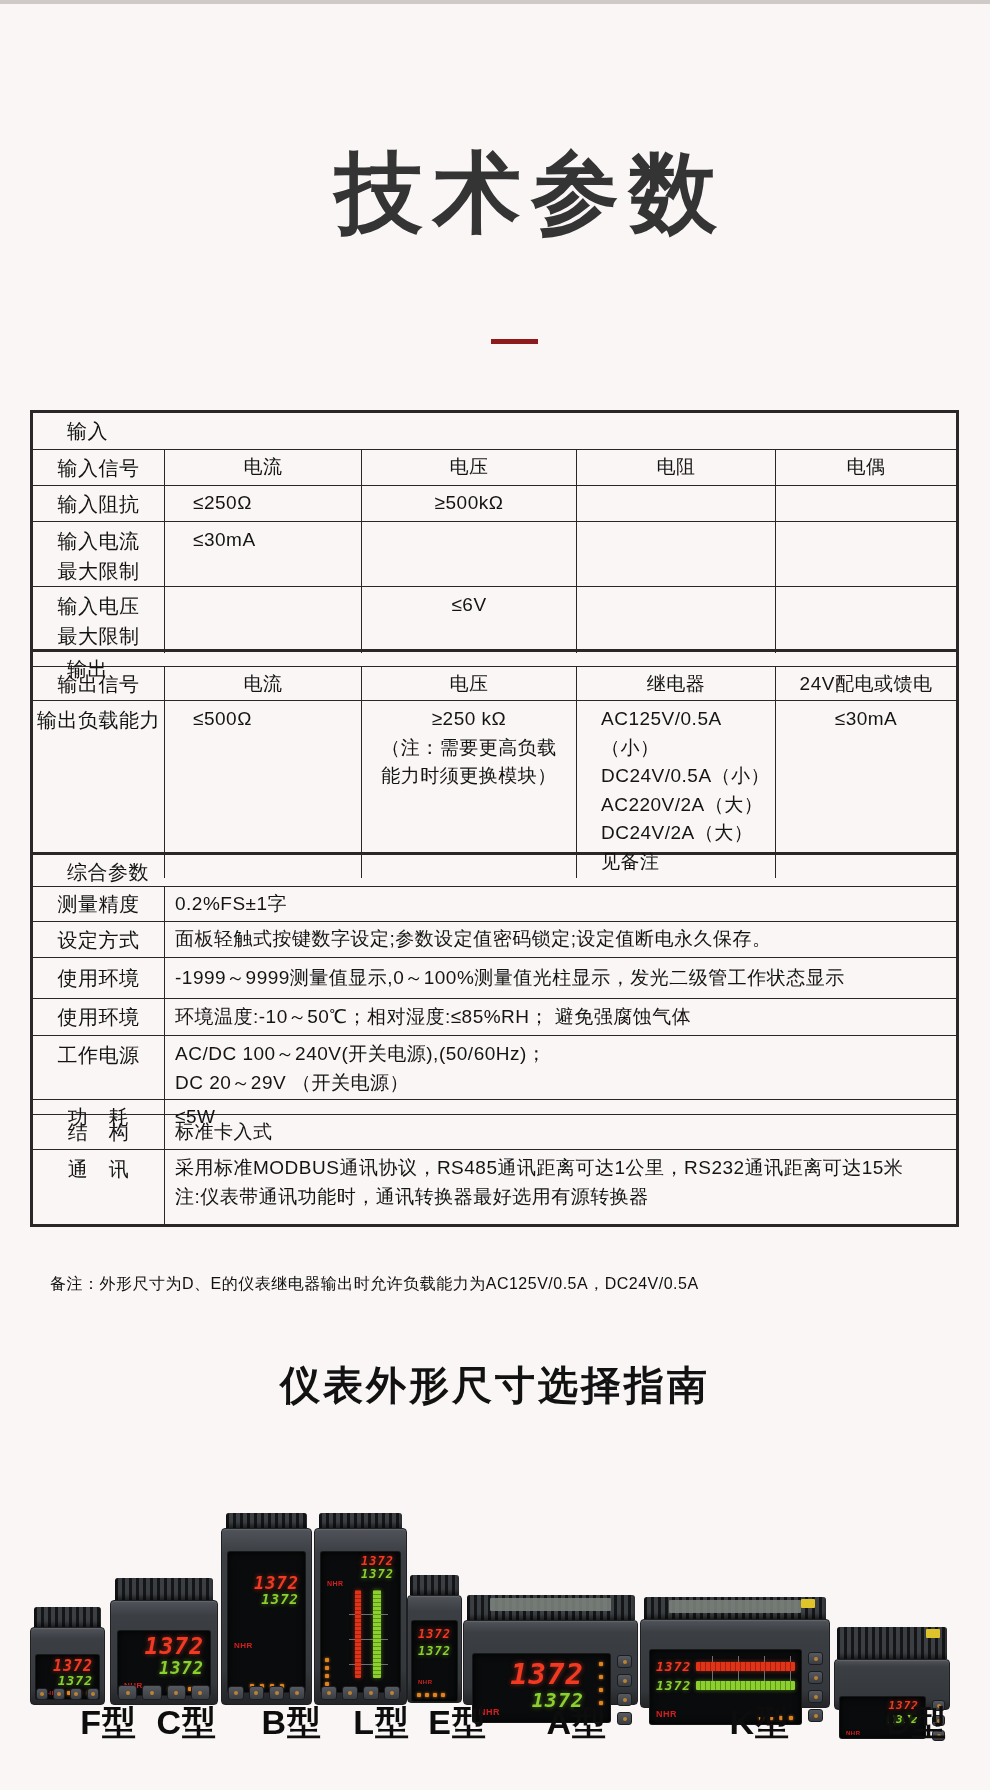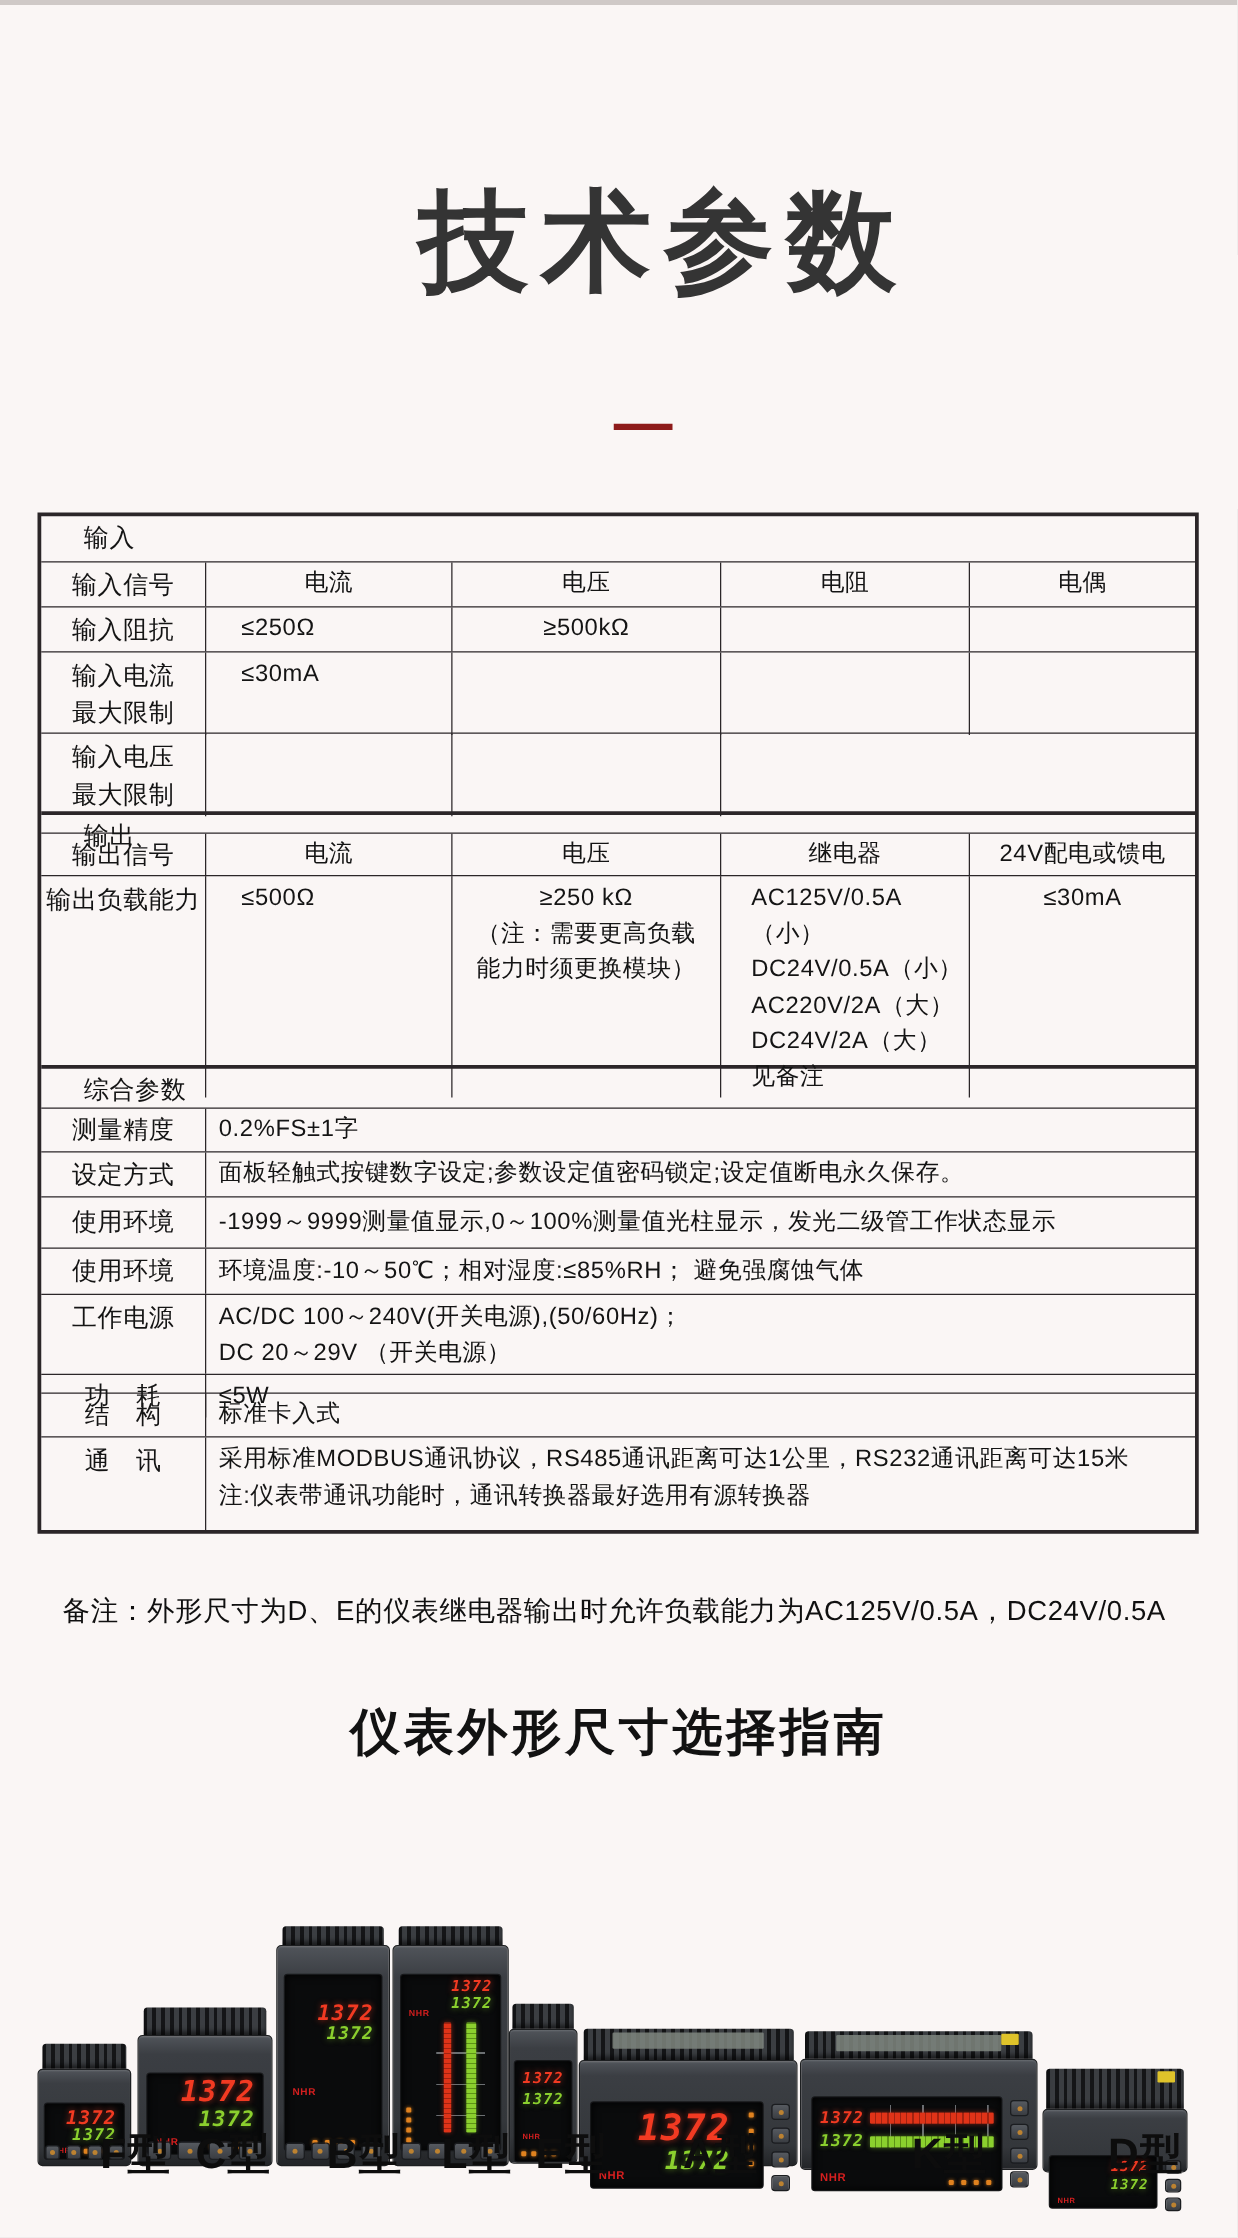--- a/index.html
+++ b/index.html
@@ -14,21 +14,21 @@
   .page-title{
     position:absolute;left:0;top:134px;width:100%;text-align:center;
     font-size:88px;font-weight:900;letter-spacing:10px;color:#343434;margin-left:36px;
   }
   .title-dash{position:absolute;left:491px;top:339px;width:47px;height:5px;background:#8e1b1b;}
   .guide-title{
     position:absolute;left:0;top:1358px;width:100%;text-align:center;
     font-size:40px;font-weight:900;letter-spacing:3px;color:#121212;
   }
   .note{
-    position:absolute;left:50px;top:1274px;font-size:22px;color:#101010;letter-spacing:.5px;
+    position:absolute;left:50px;top:1274px;font-size:16px;color:#101010;letter-spacing:.5px;
   }
 
   
   .spec{
     position:absolute;left:30px;top:410px;width:929px;
     border:3px solid #2b2628;box-sizing:border-box;background:transparent;
   }
   .trow{
     display:grid;box-sizing:border-box;border-bottom:1px solid #2b2628;
     grid-template-columns:132px 197px 215px 199px 1fr;
@@ -46,21 +46,21 @@
   .c0{font-size:20px;}
   .cell.L{justify-content:flex-start;text-align:left;padding-left:28px;}
   .cell.L8{justify-content:flex-start;text-align:left;padding-left:10px;padding-right:10px;}
   .cell.L24{justify-content:flex-start;text-align:left;padding-left:24px;}
   .trow.top .cell{align-items:flex-start;padding-top:4px;}
   .trow.section .cell{justify-content:flex-start;text-align:left;padding-left:34px;border-right:none;}
   .h37{height:37px}.h36{height:36px}.h65{height:65px}.h33{height:15px}.h34{height:34px}
   .h154{height:154px}.h32{height:32px}.h35{height:35px}.h41{height:41px}.h64{height:64px}.h74{height:74px}
 
   
-  .meter{position:absolute;margin-top:28px;}
+  .meter{position:absolute;}
   .cap{
     position:absolute;left:5%;right:5%;top:0;
     background:repeating-linear-gradient(90deg,#141517 0 3px,#3b3e42 3px 7px);
     border-radius:3px 3px 0 0;box-shadow:inset 0 -3px 4px rgba(0,0,0,.55);
   }
   .plate{position:absolute;left:14%;right:14%;top:3px;height:13px;background:#7f867f;opacity:.85;border-radius:1px;}
   .chip{position:absolute;right:6%;top:2px;width:14px;height:9px;background:#dfc32a;border-radius:1px;}
   .mbody{
     position:absolute;left:0;right:0;bottom:0;box-sizing:border-box;
     background:linear-gradient(180deg,#50545a 0,#3b3e43 14%,#34373b 80%,#232528 100%);
@@ -224,20 +224,21 @@
       <div class="cell L">≤30mA</div>
       <div class="cell"></div>
       <div class="cell"></div>
       <div class="cell"></div>
     </div>
 
     <div class="trow top h65 sep">
       <div class="cell c0">输入电压
 最大限制</div>
       <div class="cell"></div>
+      <div class="cell">≤6V</div>
       <div class="cell"></div>
       <div class="cell"></div>
     </div>
 
     <div class="trow section h33">
       <div class="cell c0">输出</div>
     </div>
 
     <div class="trow h34">
       <div class="cell c0">输出信号</div>

